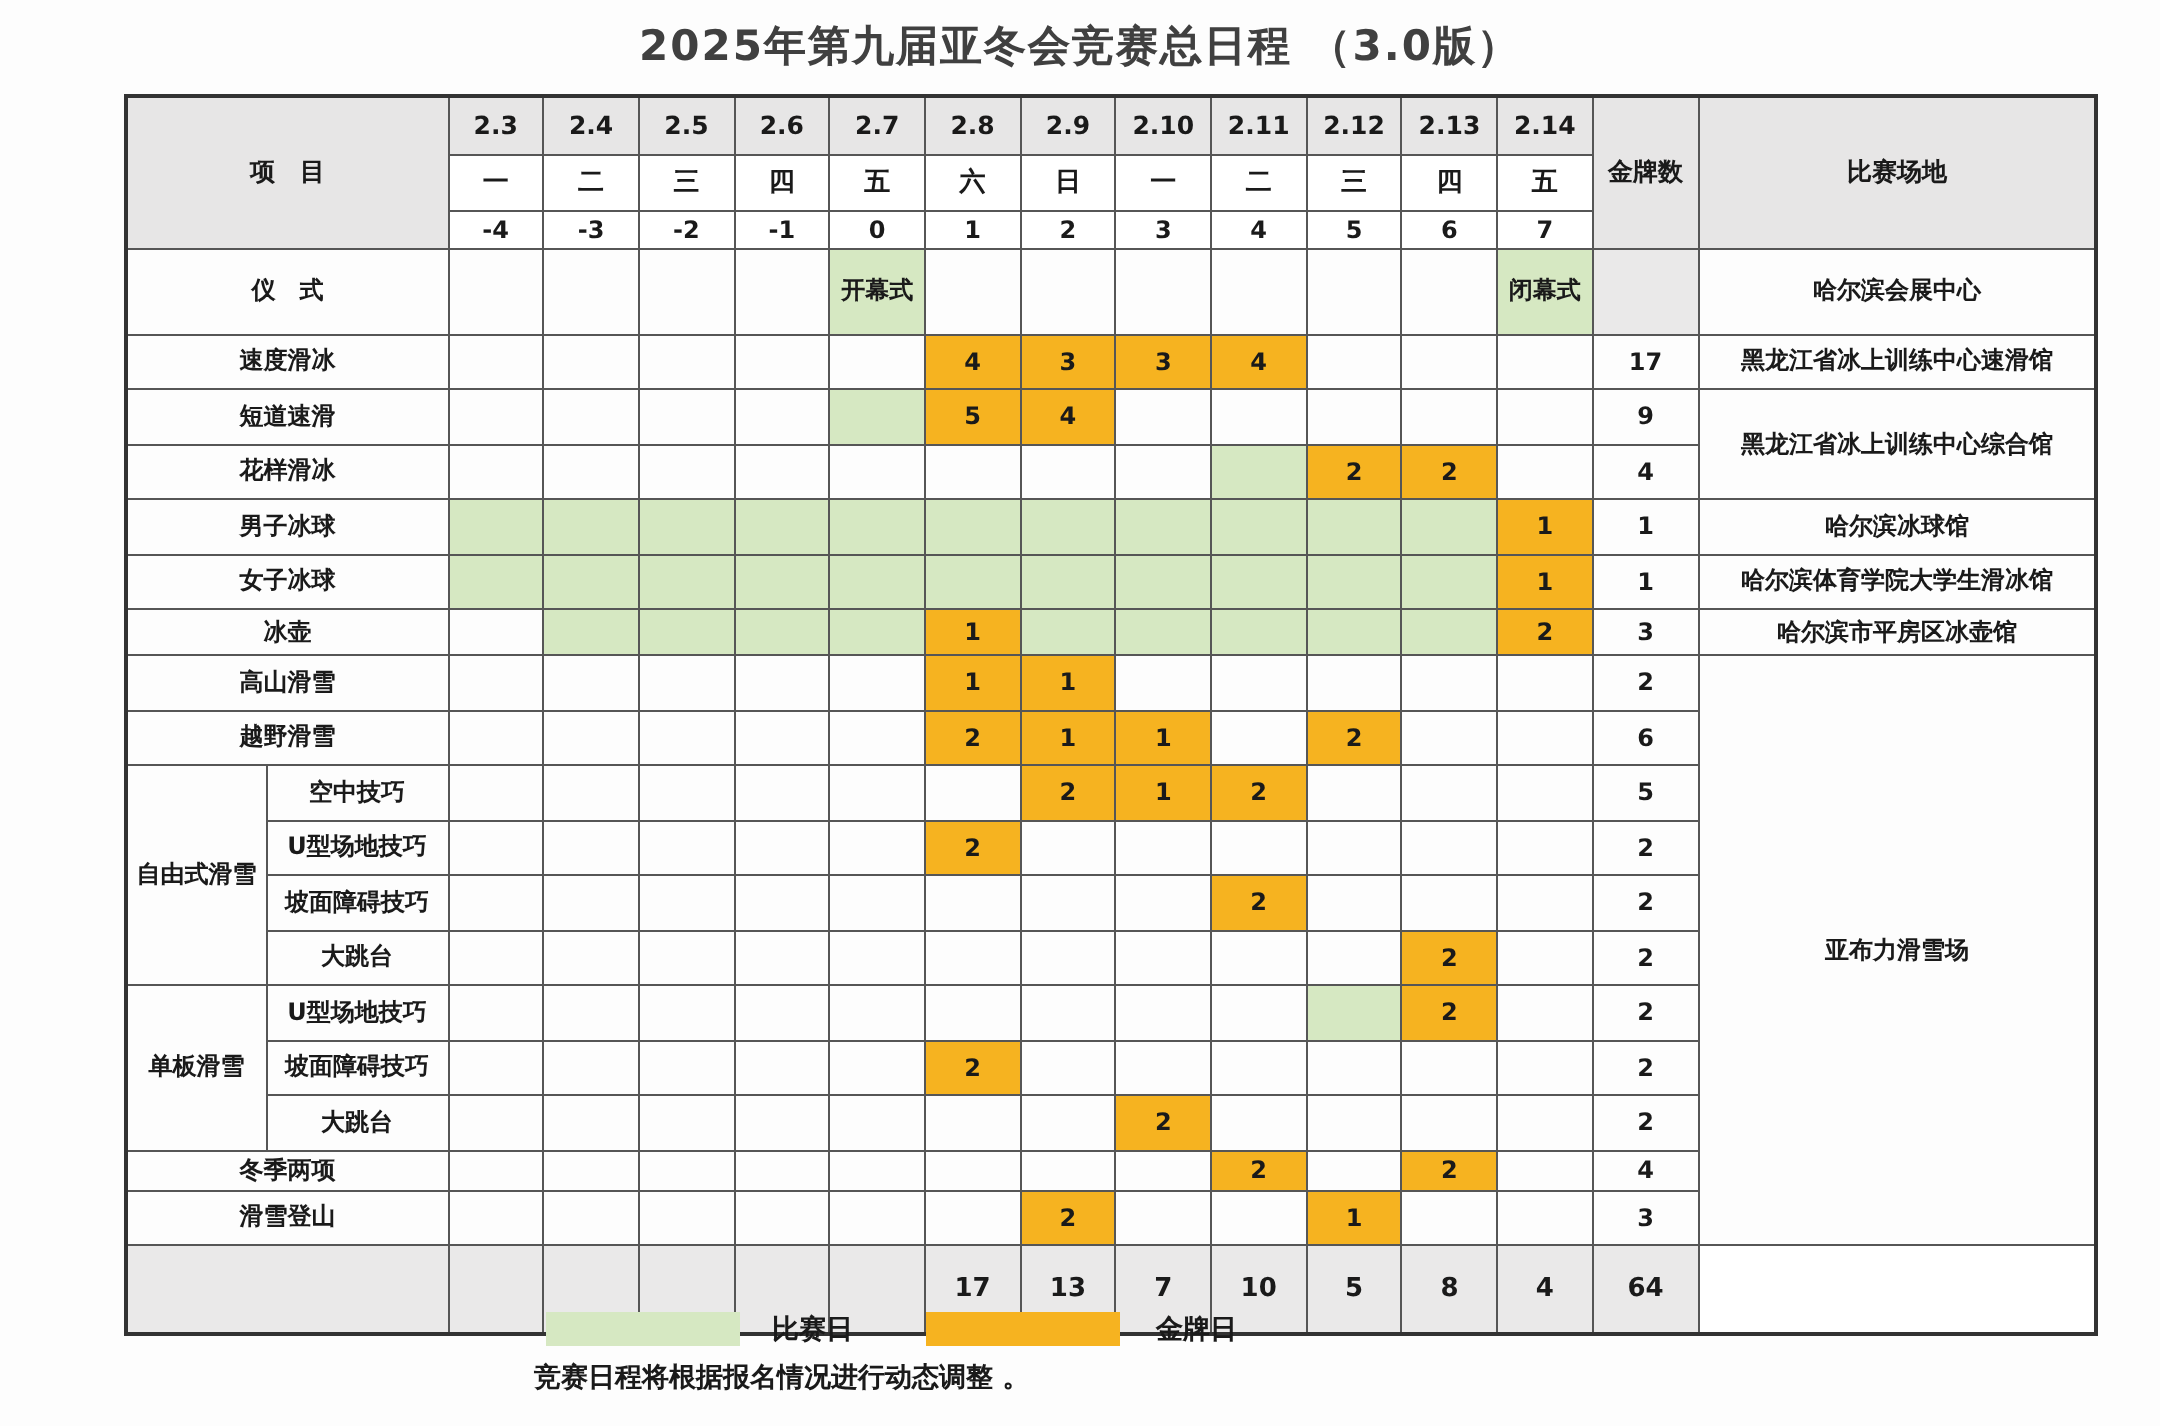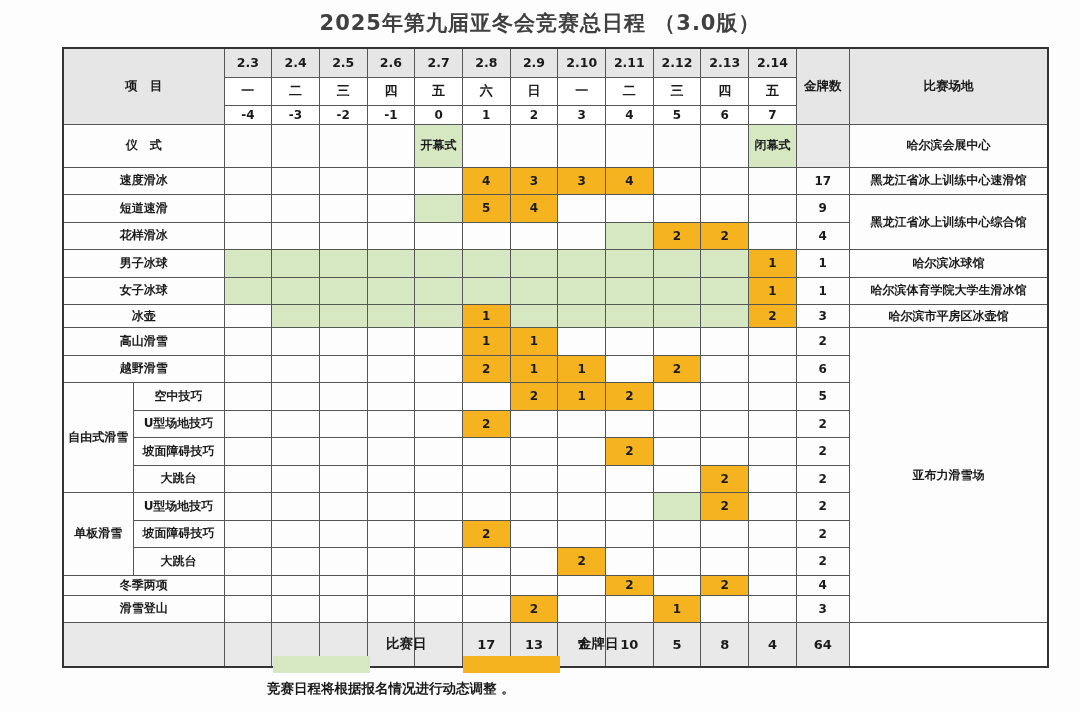--- a/index.html
+++ b/index.html
@@ -40,21 +40,21 @@
   .rlabel { font-size: 12.5px; }
   .glabel { font-size: 12.5px; }
   .gold { font-size: 13px; }
   .venue { font-size: 12px; }
   tr.total td { background: var(--graybg); font-size: 13px; }
   tr.total td.vwhite { background: #fff; }
   td.gray { background: var(--graybg); }
   .legend-swatch { position: absolute; width: 97px; height: 17px; }
   .legend-swatch.green  { left: 273px; top: 656px; background: var(--green); }
   .legend-swatch.orange { left: 463px; top: 656px; background: var(--orange); }
-  .legend-label { position: absolute; font-size: 13.5px; font-weight: bold; top: 635px; }
+  .legend-label { position: absolute; font-size: 13.5px; font-weight: bold; top: 656px; }
   .legend-label.l1 { left: 386px; }
   .legend-label.l2 { left: 578px; }
   .note { position: absolute; left: 225px; top: 680px; font-size: 13.5px; font-weight: bold; margin-left: 42px; }
 </style>
 </head>
 <body>
 
 <div class="title">2025年第九届亚冬会竞赛总日程 （3.0版）</div>
 
 <table class="sched" id="sched">

